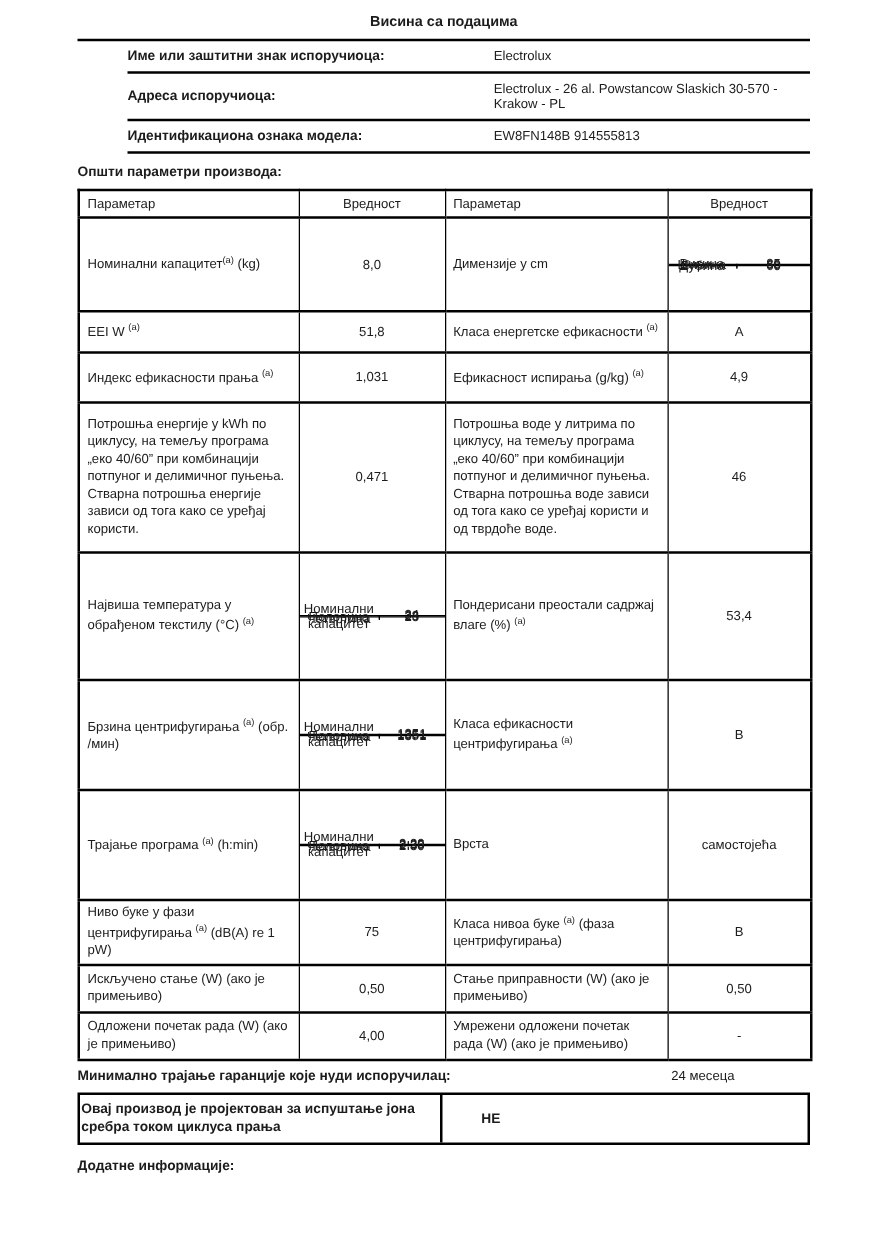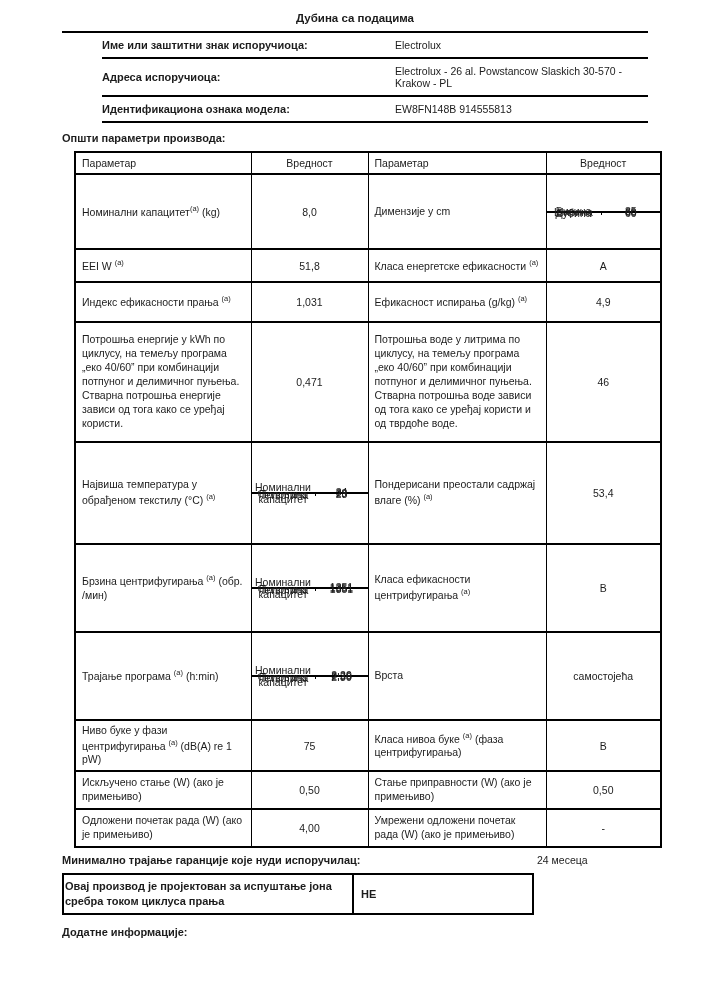--- a/index.html
+++ b/index.html
@@ -19,21 +19,21 @@
     display:flex; align-items:center;
     border-bottom:2px solid #000; padding:6px 0;margin-left:40px;
   }
   .info-label { flex:0 0 293px; font-weight:bold; font-size:11px; }
   .info-value { flex:1; font-size:10.5px; }
 
   .section-heading { font-weight:bold; font-size:11px; margin:9px 0 7px 0; }
 
   table.params {
     width:586px; border-collapse:collapse; border:2px solid #000;
-    table-layout:fixed; font-size:10.5px;margin-left:12px;
+    table-layout:fixed; font-size:10.5px;
   }
   table.params td { border:1px solid #000; vertical-align:middle; }
   table.params tr.major > td { border-bottom-width:2px; }
   table.params tr.hdr > td { border-bottom-width:2px; }
   td.param  { text-align:left; padding:3px 6px; line-height:1.32; }
   td.value  { text-align:center; padding:2px 3px; }
   td.hcell-p{ text-align:left; padding:4px 6px; }
   td.hcell-v{ text-align:center; padding:0 6px; }
   sup { font-size:7.5px; }
 
@@ -46,42 +46,42 @@
     display:flex; align-items:center; justify-content:center;
     text-align:center; padding:1px 2px; line-height:1.15;
   }
   .subrow .sv { flex:1; display:flex; align-items:center; justify-content:center; }
   .dims .sl { flex:0 0 55px; }
 
   .warranty-row { display:flex; align-items:center; padding:6px 0 7px 0; }
   .warranty-label { flex:1; font-weight:bold; font-size:11px; }
   .warranty-value { flex:0 0 115px; text-align:left; padding-left:4px; }
 
-  .ion-box { display:flex; border:2px solid #000; width:472px; }
+  .ion-box { display:flex; border:2px solid #000; width:586px;gap:24px; }
   .ion-left {
     flex:0 0 290px; border-right:2px solid #000;
     font-weight:bold; font-size:11px; line-height:1.35; padding:4px 8px 4px 1px;
   }
   .ion-right { flex:1; display:flex; align-items:center; font-weight:bold; font-size:11px; padding-left:7px; }
 
   .addinfo-row { display:flex; align-items:baseline; margin-top:11px;flex-direction:column; }
   .addinfo-label { flex:0 0 176px; font-weight:bold; font-size:11px; }
   .addinfo-value { flex:0 0 117px; text-align:center; }
 
   .footnote { margin-top:12px; font-size:9px; color:#2a2a2a; }
   .footnote sup { font-size:7px; }
 
   .bottom-rule { border-top:3px solid #1a1a1a; margin-top:9px; width:586px; }
 </style>
 </head>
 <body>
 
 <div class="page">
 
-  <div class="doc-title">Дубина са подацима</div>
+  <div class="doc-title">Висина са подацима</div>
 
   <div class="info-row">
     <div class="info-label">Име или заштитни знак испоручиоца:</div>
     <div class="info-value">Electrolux</div>
   </div>
   <div class="info-row">
     <div class="info-label">Адреса испоручиоца:</div>
     <div class="info-value">Electrolux - 26 al. Powstancow Slaskich 30-570 - Krakow - PL</div>
   </div>
   <div class="info-row">

